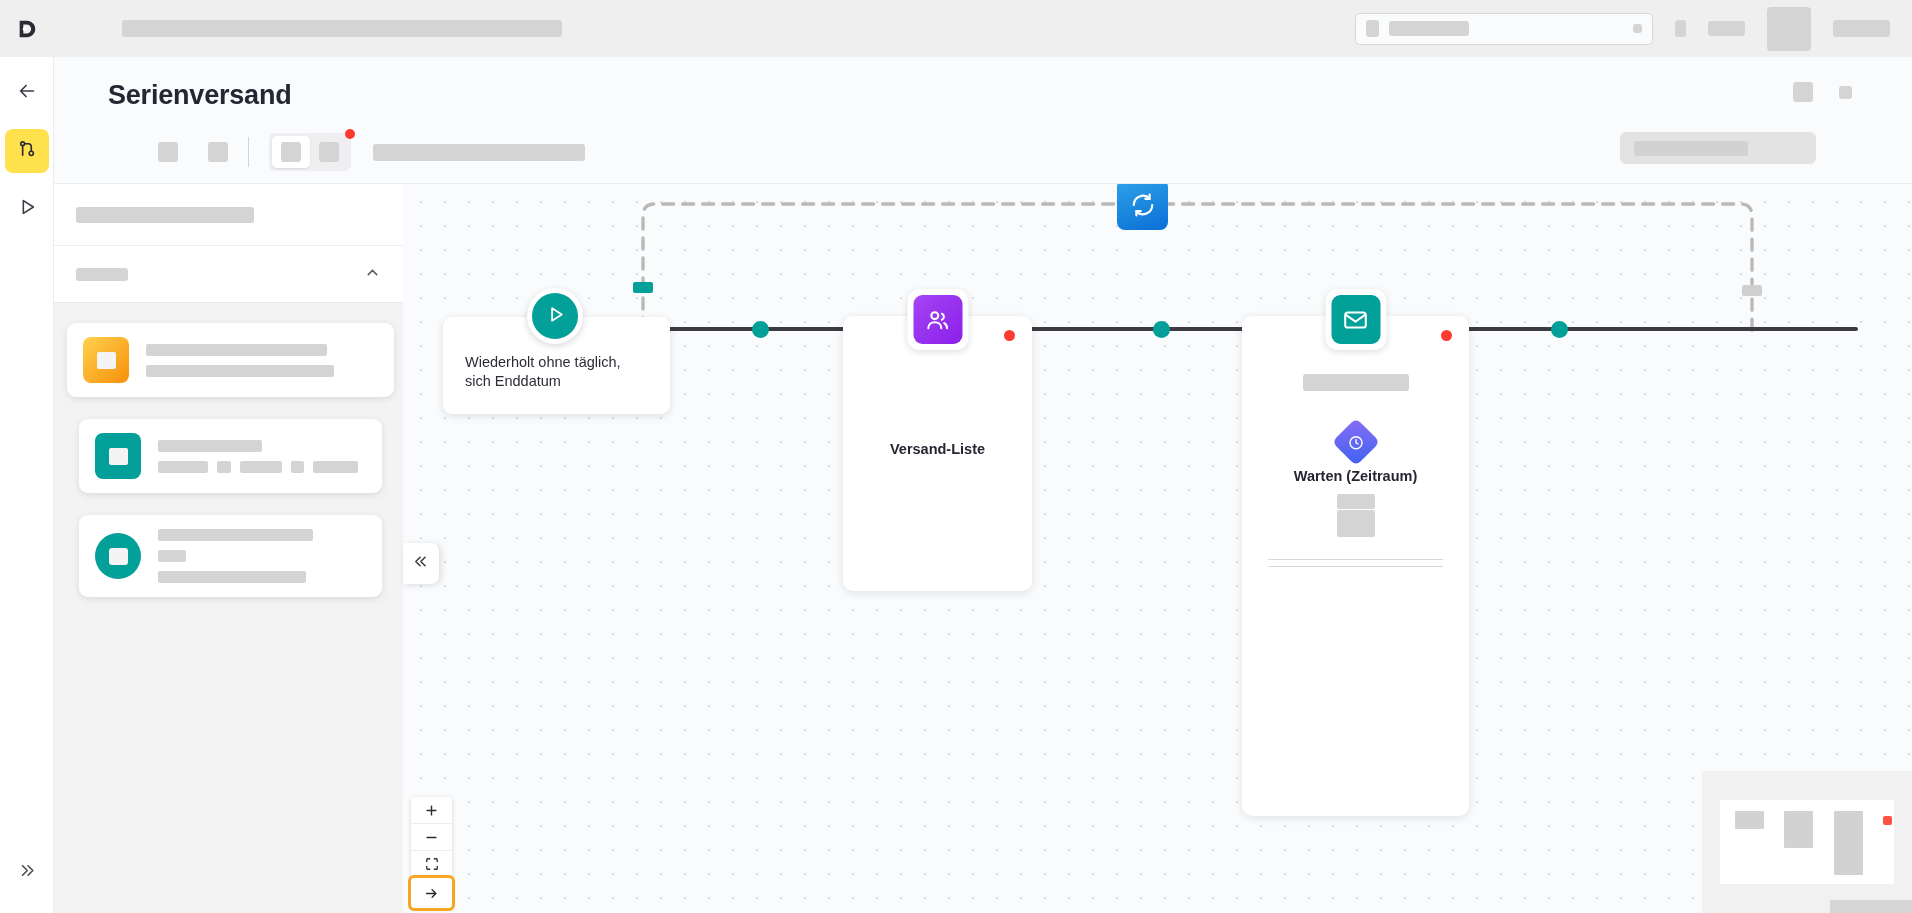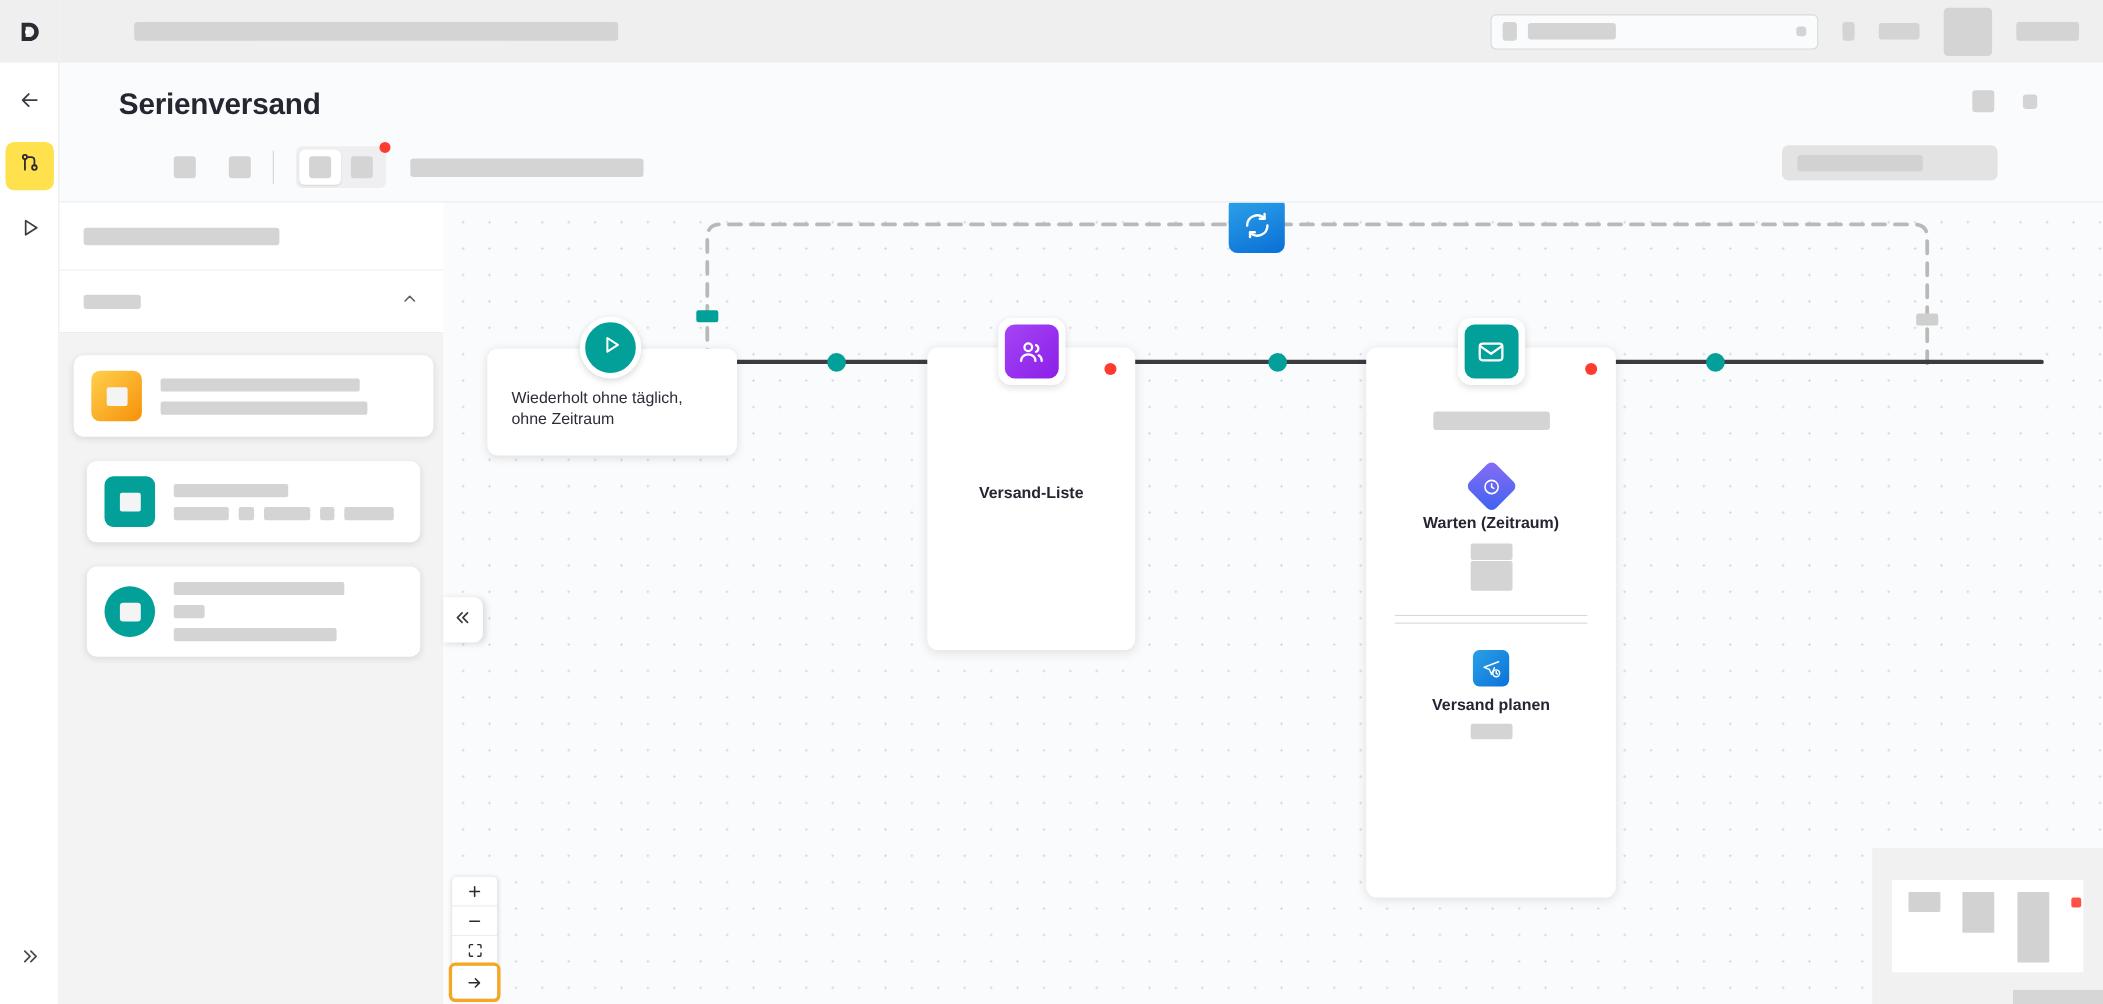--- a/index.html
+++ b/index.html
@@ -426,21 +426,21 @@
     <div class="stub gray" style="left:1339px; top:101px;"></div>
 
     <div class="edge-h" style="left:221px; top:143px; width:1234px;"></div>
 
     <div class="edge-dot" style="left:349px; top:137px;"></div>
     <div class="edge-dot" style="left:750px; top:137px;"></div>
     <div class="edge-dot" style="left:1148px; top:137px;"></div>
 
     <div class="start-card" style="left:40px; top:133px;">
       <div class="txt">Wiederholt ohne täglich,</div>
-      <div class="txt">ohne Zeitraum</div>
+      <div class="txt">sich Enddatum</div>
     </div>
     <div class="start-node" style="left:124px; top:104px;">
       <span>
         <svg width="23" height="23" viewBox="0 0 24 24" fill="none" stroke="#ffffff" stroke-width="1.9" stroke-linejoin="round">
           <path d="M8.5 5.5l10 6.5-10 6.5v-13z"></path>
         </svg>
       </span>
     </div>
 
     <div class="node" style="left:440px; top:132px; width:189px; height:275px;">
@@ -483,33 +483,20 @@
           <div class="node-title">Warten (Zeitraum)</div>
           <div class="step-sk-a"></div>
           <div class="step-sk-b"></div>
         </div>
 
         <div class="hr"></div>
 
 
         <div class="hr"></div>
 
-        <div class="step">
-          <div class="step-ic">
-            <div class="ic-sq-blue">
-              <svg width="18" height="18" viewBox="0 0 24 24" fill="none" stroke="#fff" stroke-width="1.8" stroke-linecap="round" stroke-linejoin="round">
-                <path d="M20.5 3.5L3 10.2l6.4 2.6L12 19l3.5-8.5"></path>
-                <circle cx="17.6" cy="17.4" r="4.1"></circle>
-                <path d="M17.6 15.3v2.1l1.4.9"></path>
-              </svg>
-            </div>
-          </div>
-          <div class="node-title">Versand planen</div>
-          <div class="step-sk-c"></div>
-        </div>
       </div>
     </div>
 
     <div class="zoomctl" style="left:8px; top:613px;">
       <div class="zb">
         <svg width="15" height="15" viewBox="0 0 24 24" fill="none" stroke="#2b2b33" stroke-width="2.3" stroke-linecap="round">
             <path d="M12 5v14M5 12h14"></path>
           </svg>
       </div>
       <div class="zb">

